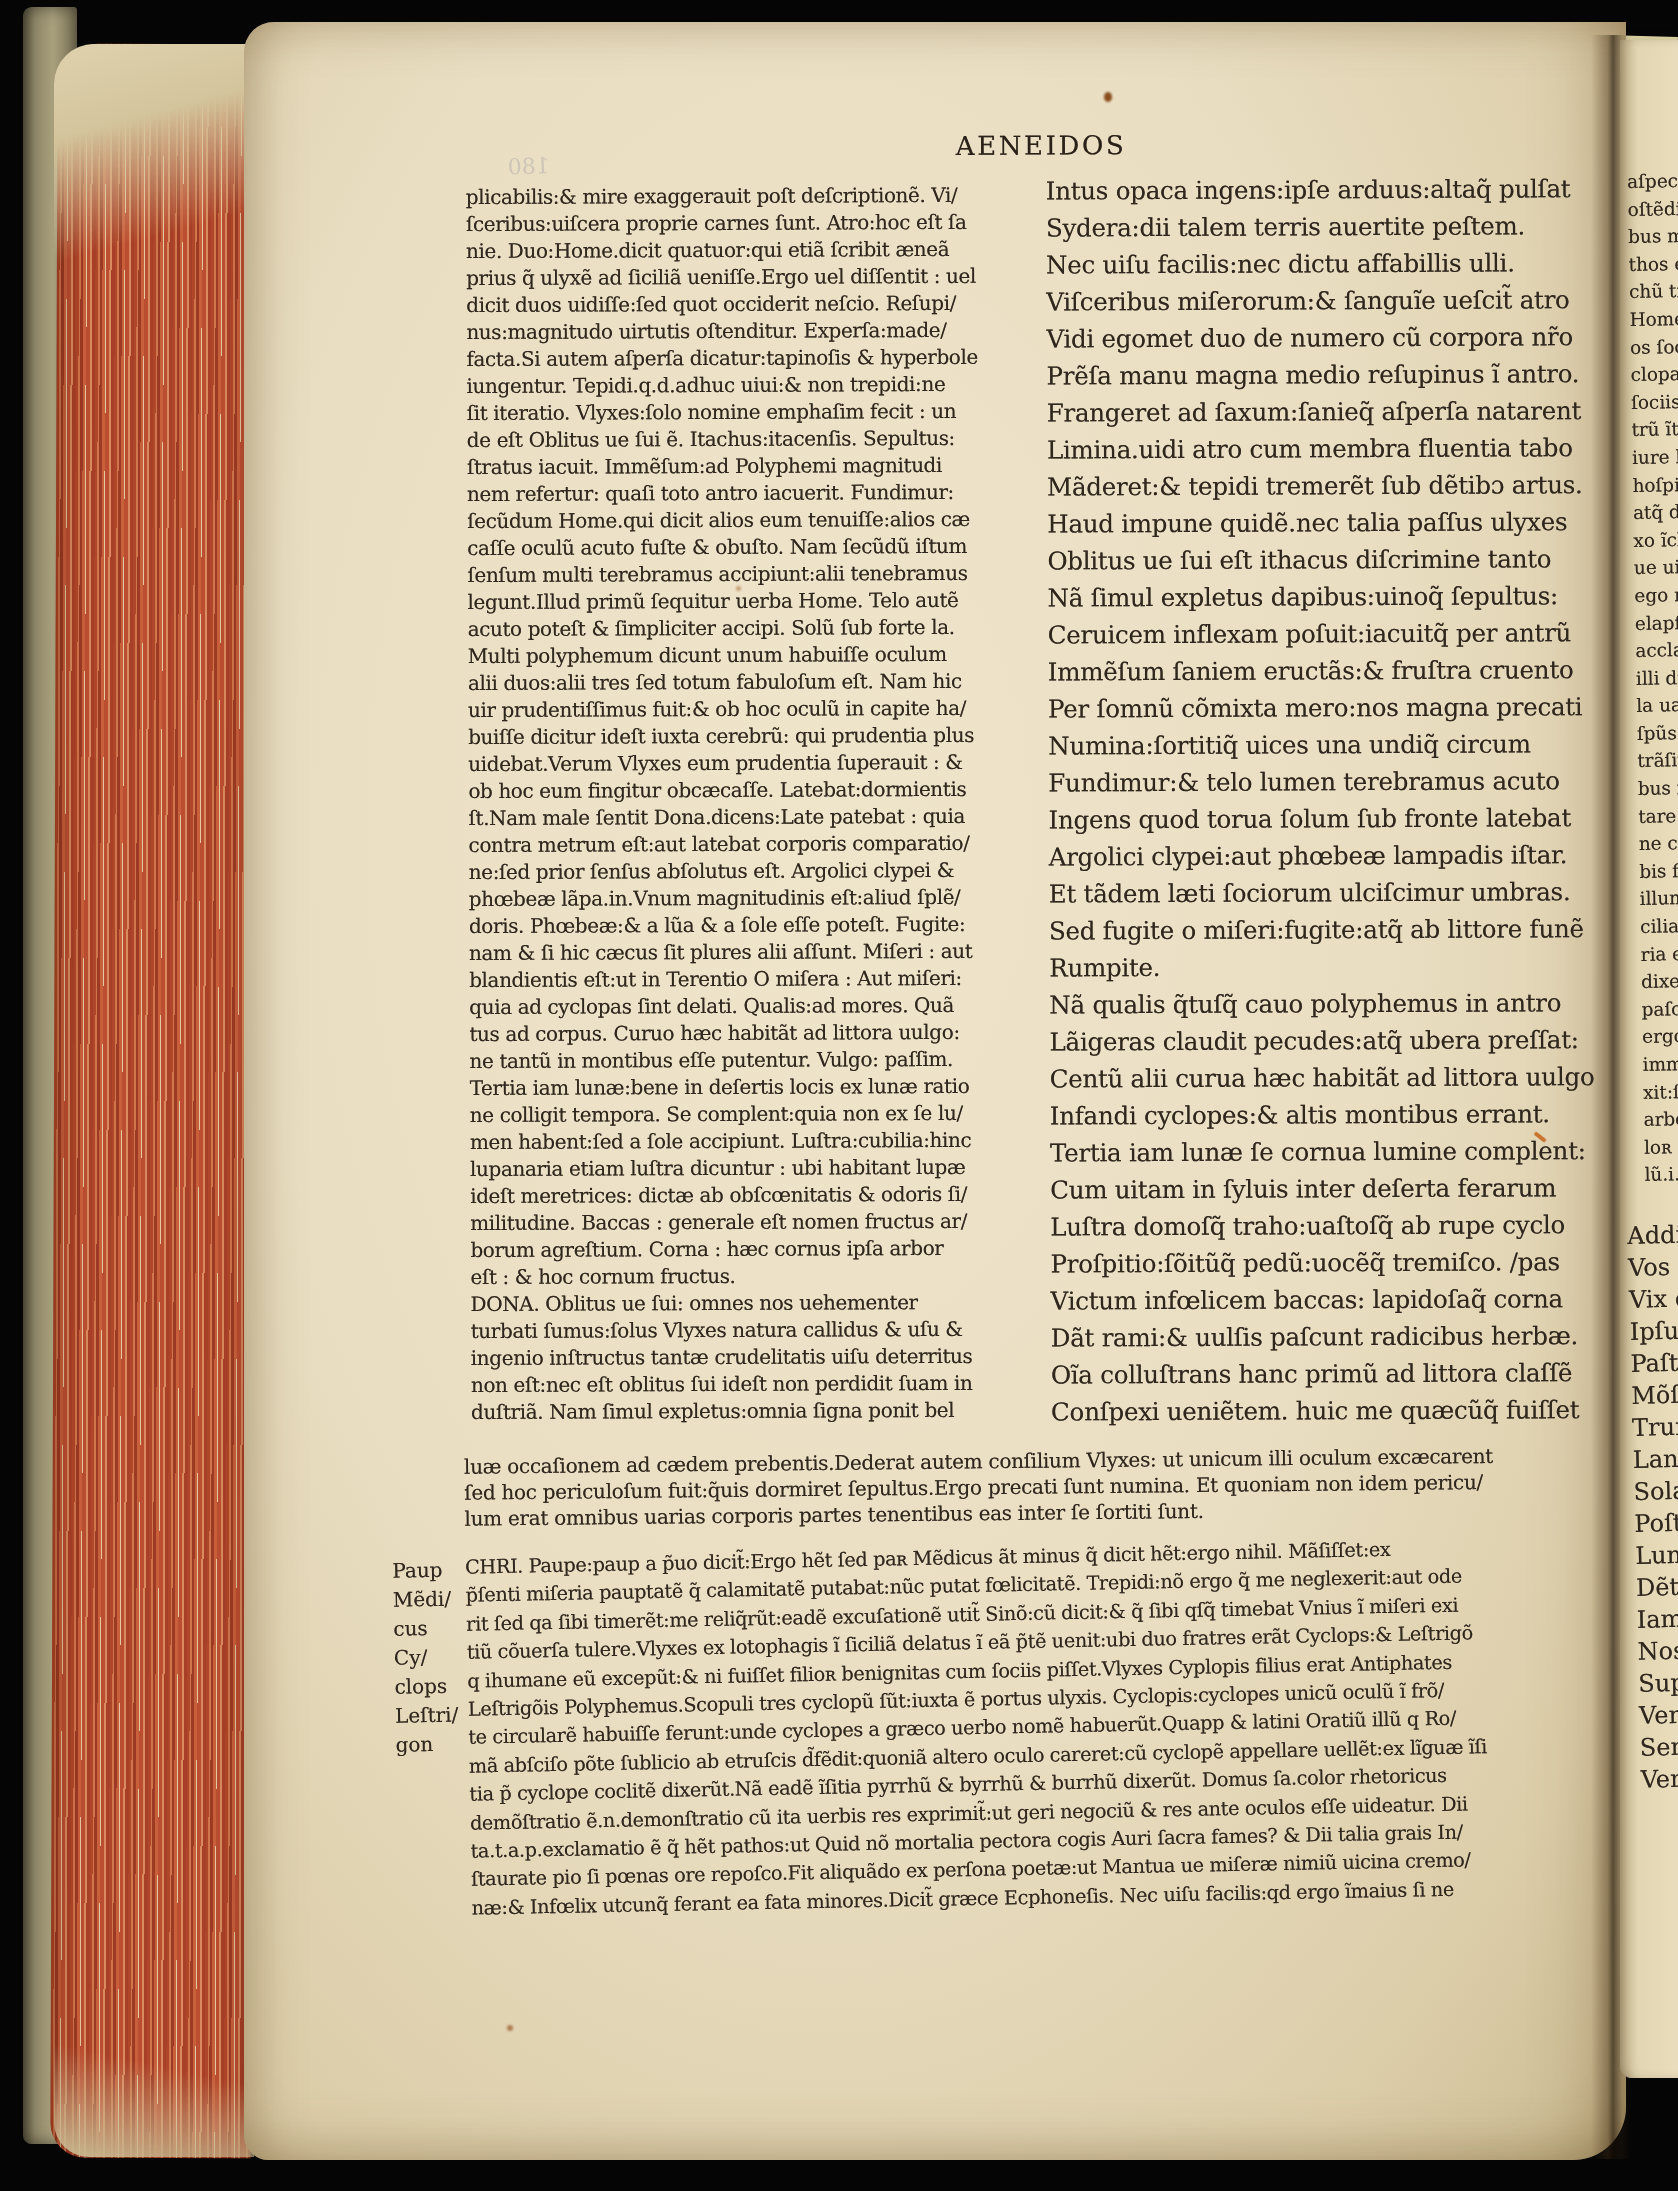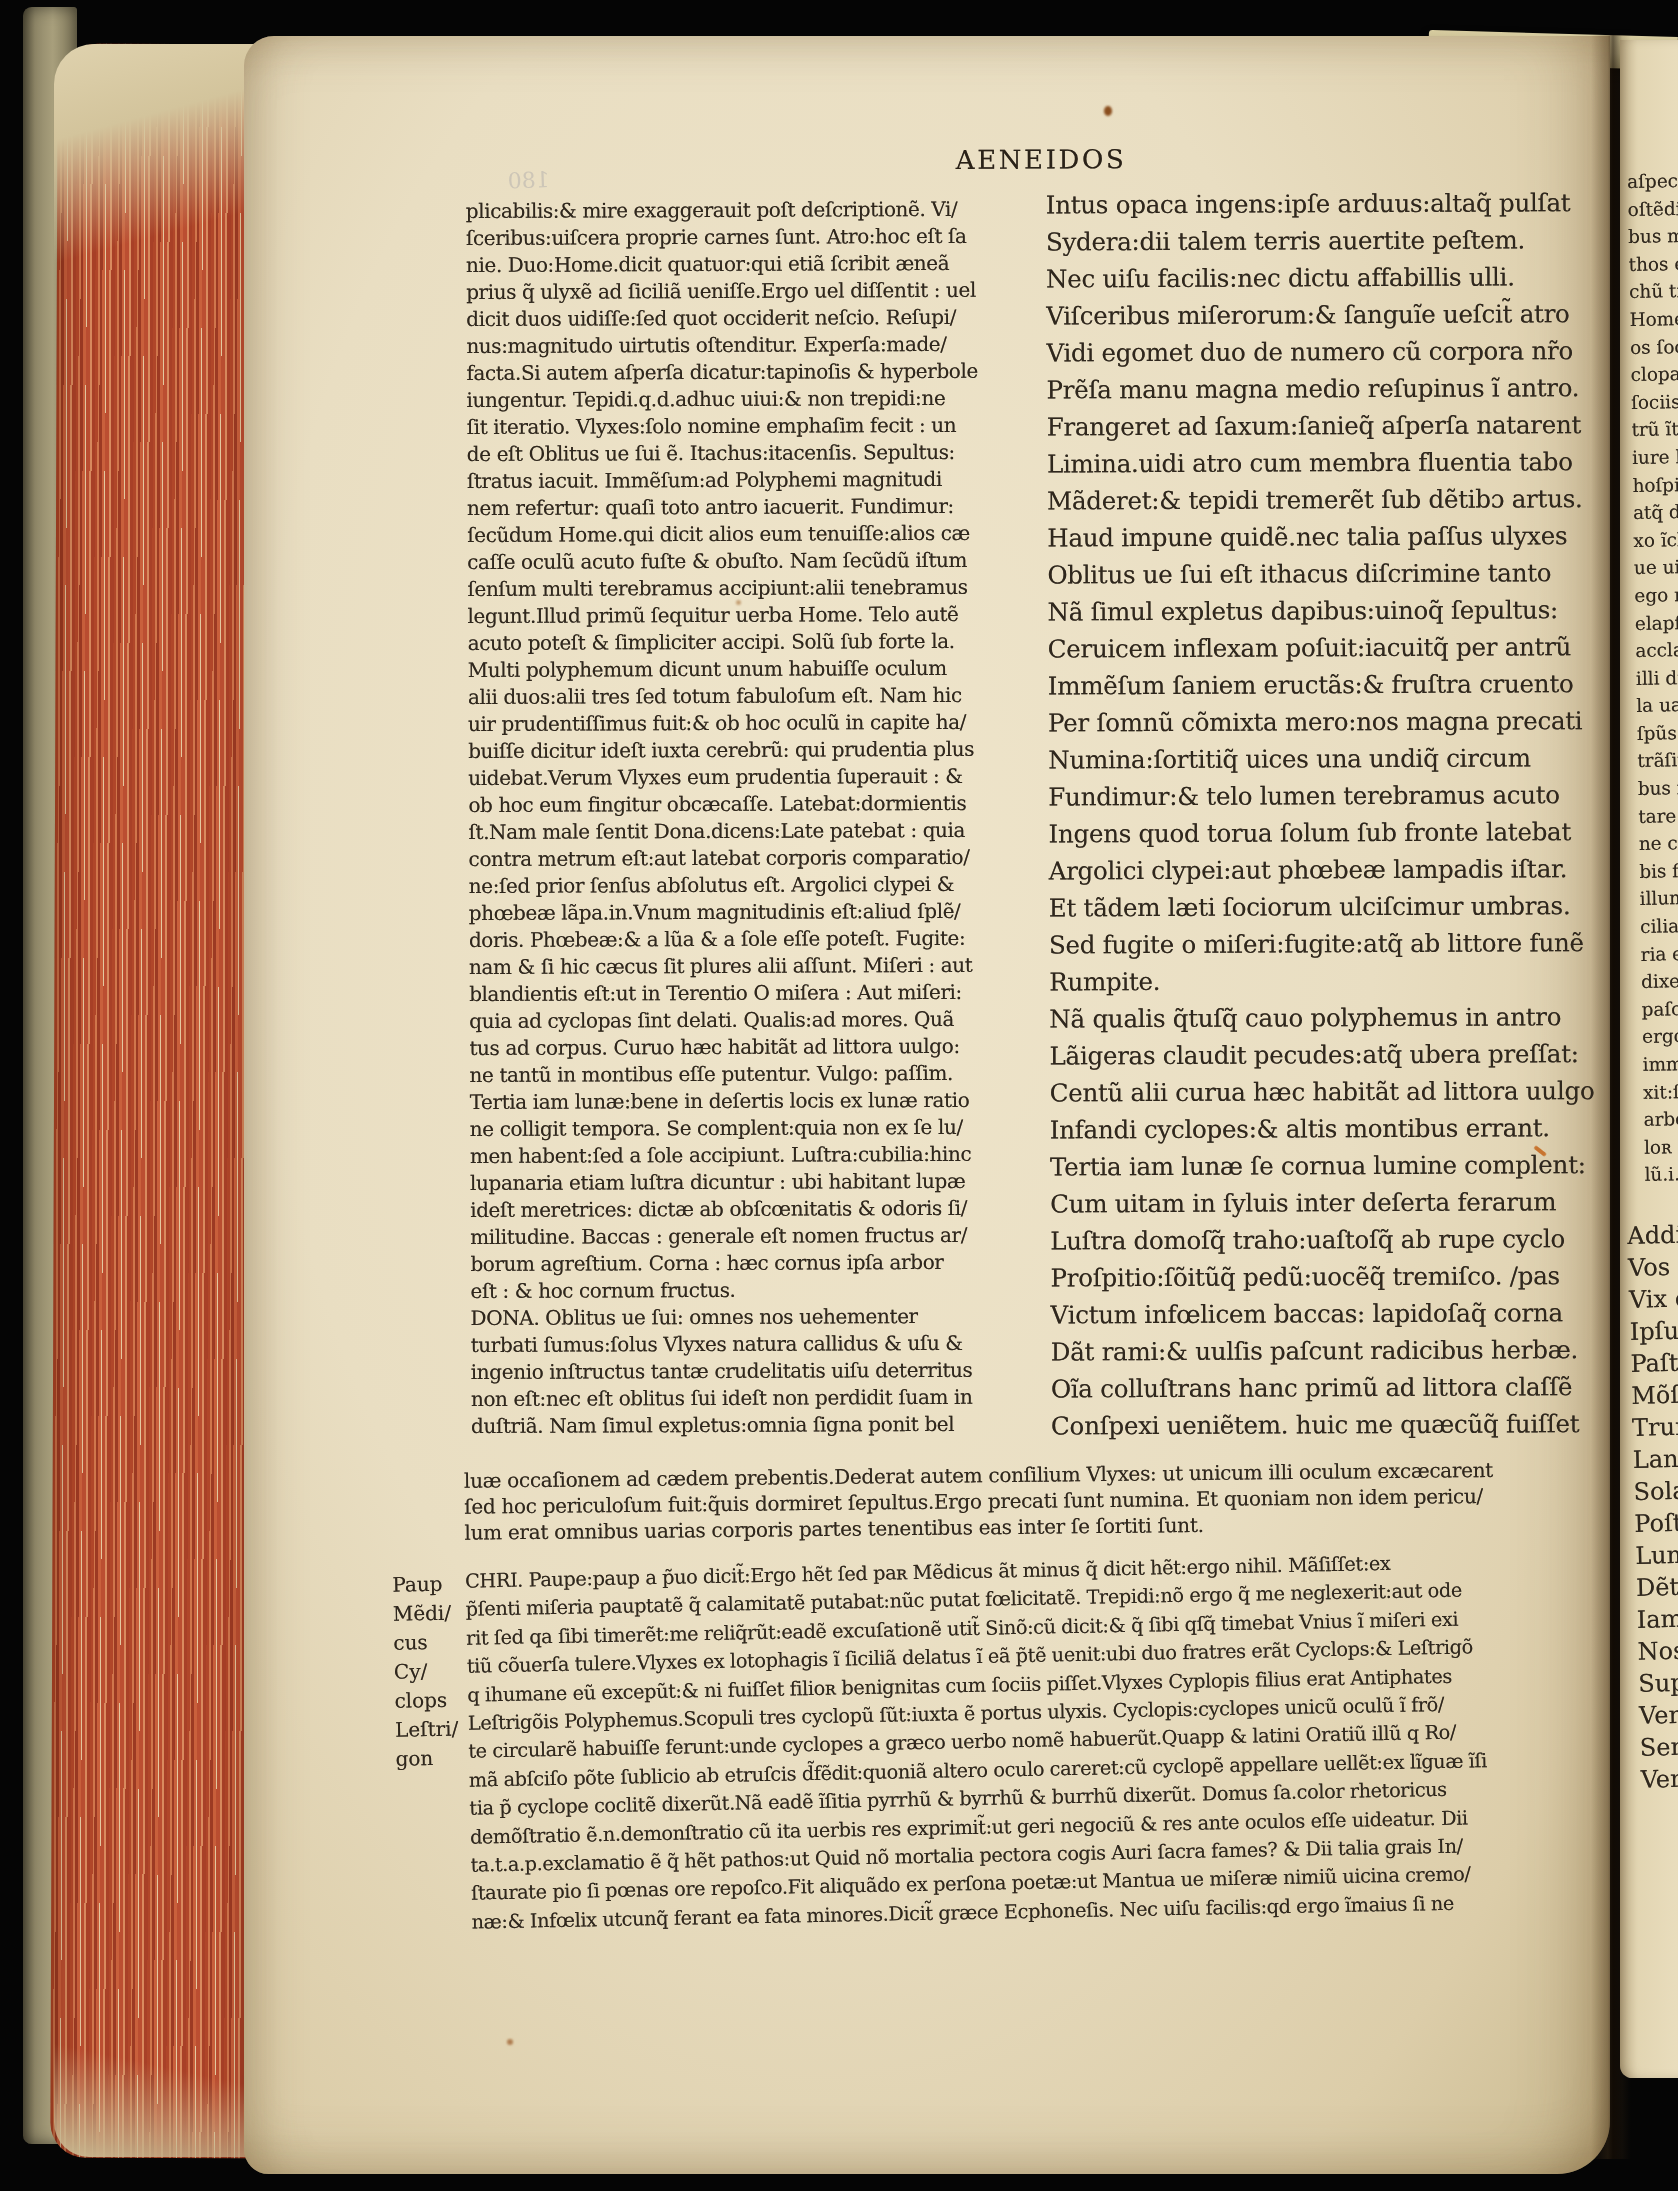--- a/index.html
+++ b/index.html
@@ -16,27 +16,27 @@
         #e3c9a0 9.7px 10.5px,#bb4e31 10.5px 14px,#d98a5e 14px 16px,#a84027 16px 19.3px);
       box-shadow:inset 0 0 35px rgba(60,20,5,.45);}
   .fore-edge-top{position:absolute;left:54px;top:44px;width:200px;height:228px;border-radius:40px 0 0 0;
       background:linear-gradient(165deg,#dfd2ae 0%,#d3c49c 34%,rgba(211,196,156,0) 78%);}
   .fore-edge-bottom{position:absolute;left:54px;top:2010px;width:200px;height:147px;border-radius:0 0 0 35px;
       background:linear-gradient(12deg,#caba92 0%,rgba(202,186,146,0) 60%);}
   .headcap{position:absolute;left:1429px;top:30px;width:249px;height:33px;
       background:linear-gradient(180deg,#d8cda1 0%,#bcb188 55%,#938a64 100%);
       border-radius:3.5px 0 0 3.5px;transform:rotate(1.6deg);transform-origin:0 0;
       box-shadow:0 4.4px 8.8px rgba(0,0,0,.85);}
-  .page-main{position:absolute;left:244px;top:36px;width:1366px;height:2138px;
+  .page-main{position:absolute;left:244px;top:22px;width:1366px;height:2138px;
       border-radius:30px 0 53px 24.6px;
       background:radial-gradient(ellipse at 42% 38%,#efe5cb 0%,#e9dec2 50%,#dccda9 82%,#c9b98f 100%);
       box-shadow:inset 40px 0 53px -30px rgba(110,82,40,.33),
                  inset -61px 0 70px -39px rgba(110,82,40,.42),
                  inset 0 26px 53px -26px rgba(110,82,40,.25),
-                 inset 0 -35px 61px -30px rgba(110,82,40,.3);}
+                 inset 0 -35px 61px -30px rgba(110,82,40,.3);padding-left:16px;}
   .gutter{position:absolute;left:1591px;top:35px;width:40px;height:2124px;
       background:linear-gradient(90deg,rgba(70,50,25,0) 0%,rgba(70,50,25,.38) 42%,
         rgba(25,15,5,.6) 55%,rgba(70,50,25,.18) 78%,rgba(70,50,25,0) 100%);}
   .page-next{position:absolute;left:1620px;top:40px;width:58px;height:2038px;overflow:hidden;
       border-radius:0 0 0 12.3px;
       background:linear-gradient(90deg,#cdbd96 0%,#e2d5b2 30%,#e9ddbd 100%);
       box-shadow:inset 8.8px 0 14px -7px rgba(60,40,15,.5);}
   
   .ink{color:#2f271d;text-shadow:0 0 0.6px rgba(47,39,29,.55);}
   .tline{white-space:nowrap;}

